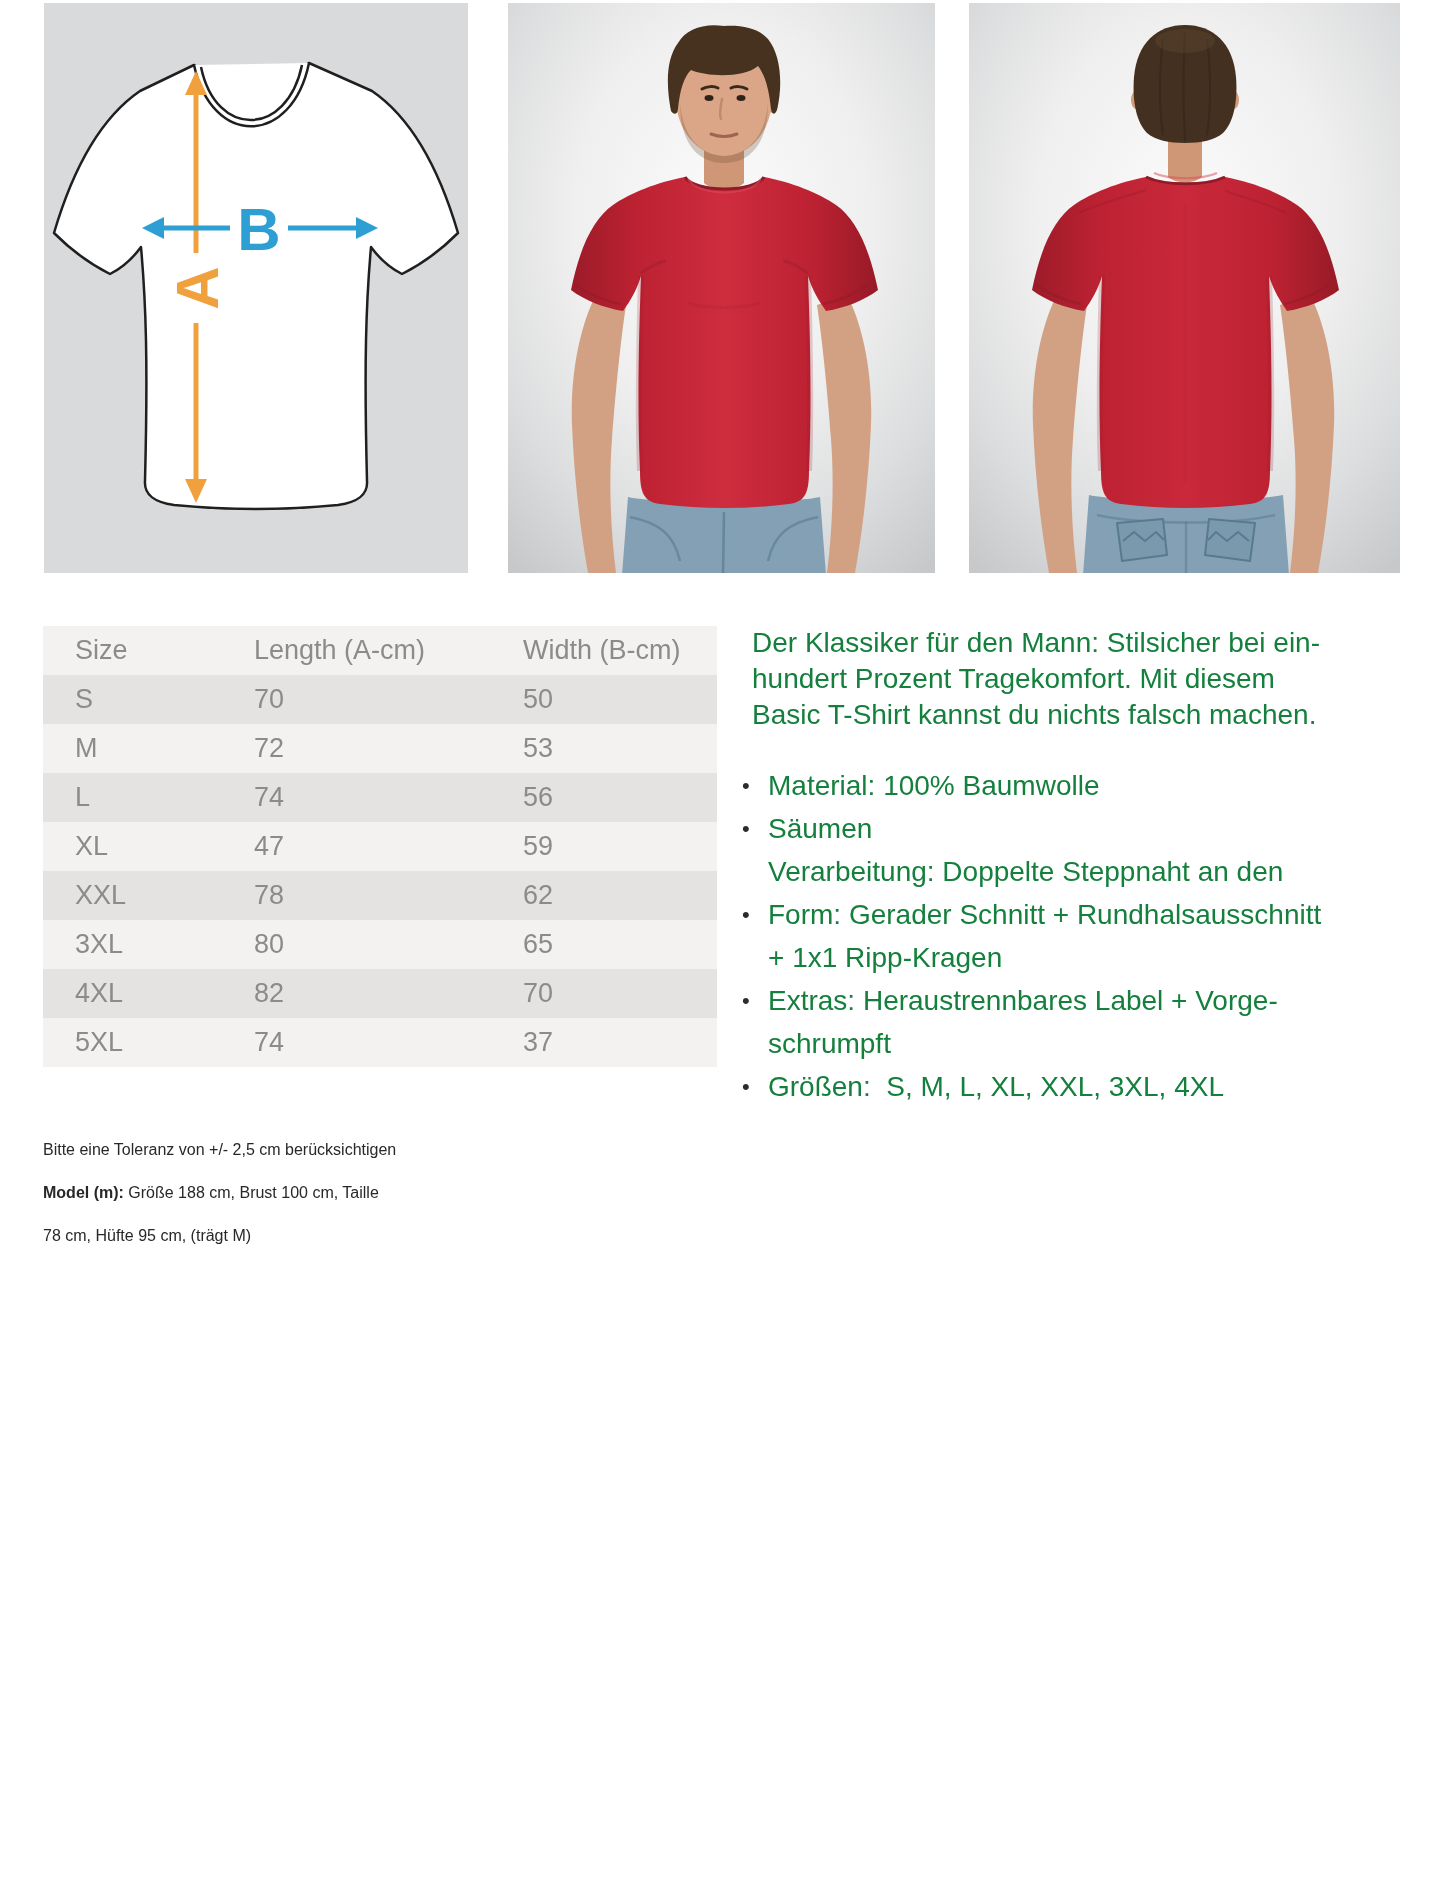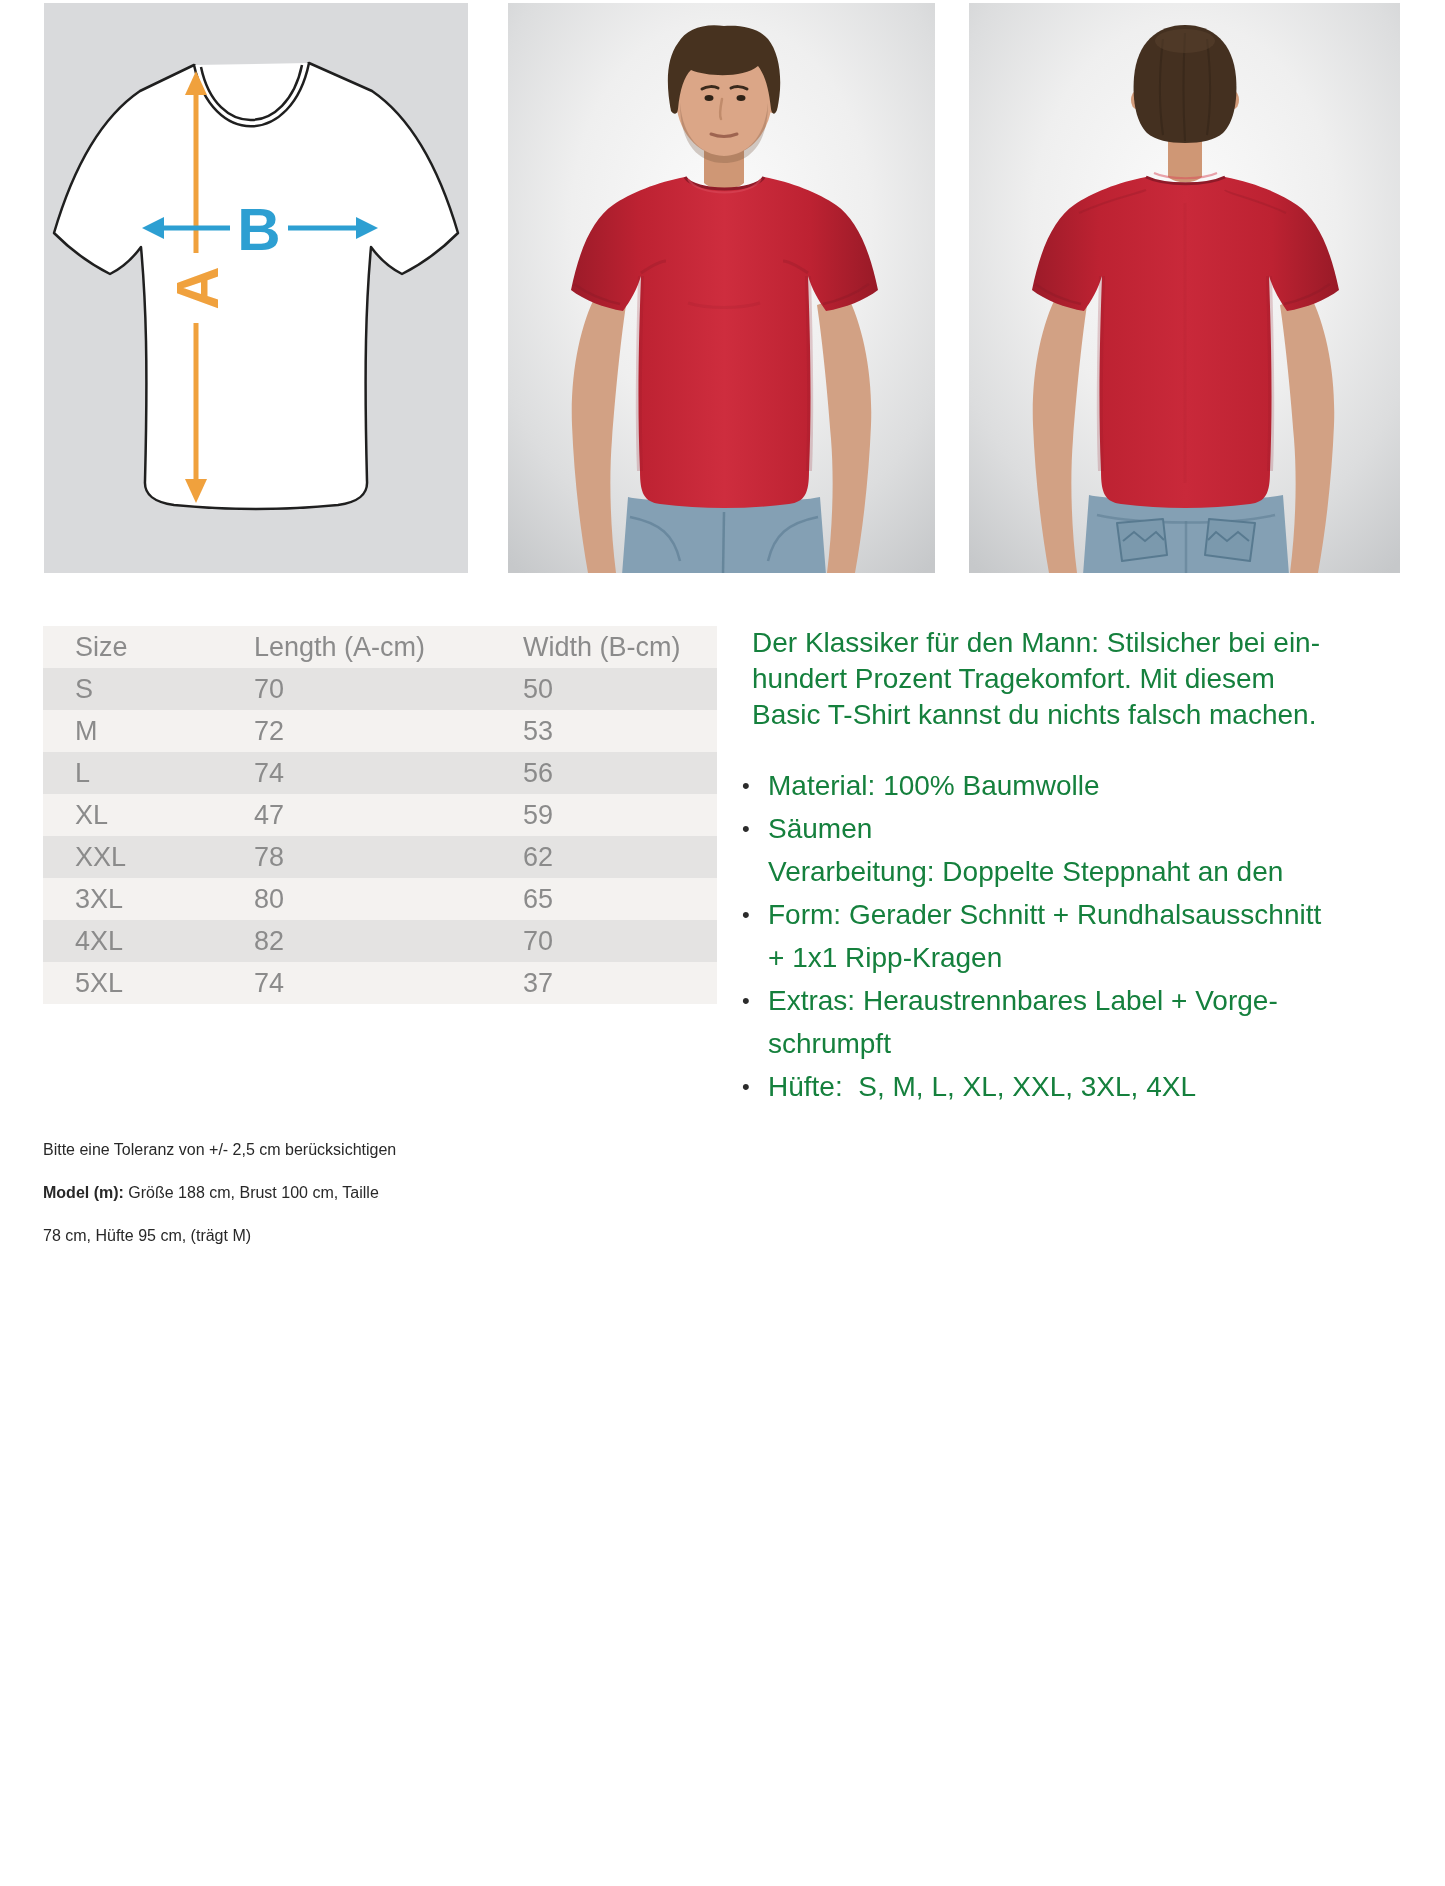--- a/index.html
+++ b/index.html
@@ -7,21 +7,21 @@
   body{position:relative;font-family:"Liberation Sans","DejaVu Sans",sans-serif;color:#2c2c2c}
 
   .panel{position:absolute;top:3px;overflow:hidden}
   #panel-diagram{left:44px;width:424px;height:570px}
   #panel-front{left:508px;width:427px;height:570px}
   #panel-back{left:969px;width:431px;height:570px}
   .panel svg{display:block;width:100%;height:100%}
 
   table.size-table{position:absolute;left:43px;top:626px;width:674px;border-collapse:collapse;table-layout:fixed;font-size:27px;color:#8b8b8b}
   .size-table th{font-weight:400;text-align:left}
-  .size-table th,.size-table td{height:42px;padding:0 0 0 32px;vertical-align:middle;overflow:hidden}
+  .size-table th,.size-table td{height:49px;padding:0 0 0 32px;vertical-align:middle;overflow:hidden}
   .size-table thead tr{background:#f4f2f0}
   .size-table tbody tr:nth-child(odd){background:#e4e3e2}
   .size-table tbody tr:nth-child(even){background:#f4f2f0}
 
   .note{position:absolute;left:43px;top:1128px;font-size:16px;line-height:43px;color:#282828}
   .note b{font-weight:700}
 
   .description{position:absolute;left:752px;top:625px;width:690px;font-size:28px;color:#15803d}
   .description .intro span{display:block;line-height:36px}
   ul.features{list-style:none;margin:31px 0 0 0}
@@ -277,18 +277,18 @@
       </li>
       <li>
         <span>Form: Gerader Schnitt + Rundhalsausschnitt</span>
         <span>+ 1x1 Ripp-Kragen</span>
       </li>
       <li>
         <span>Extras: Heraustrennbares Label + Vorge-</span>
         <span>schrumpft</span>
       </li>
       <li>
-        <span>Hüfte:  S, M, L, XL, XXL, 3XL, 4XL</span>
+        <span>Größen:  S, M, L, XL, XXL, 3XL, 4XL</span>
       </li>
     </ul>
   </div>
 
 </div>
 
 </body></html>

